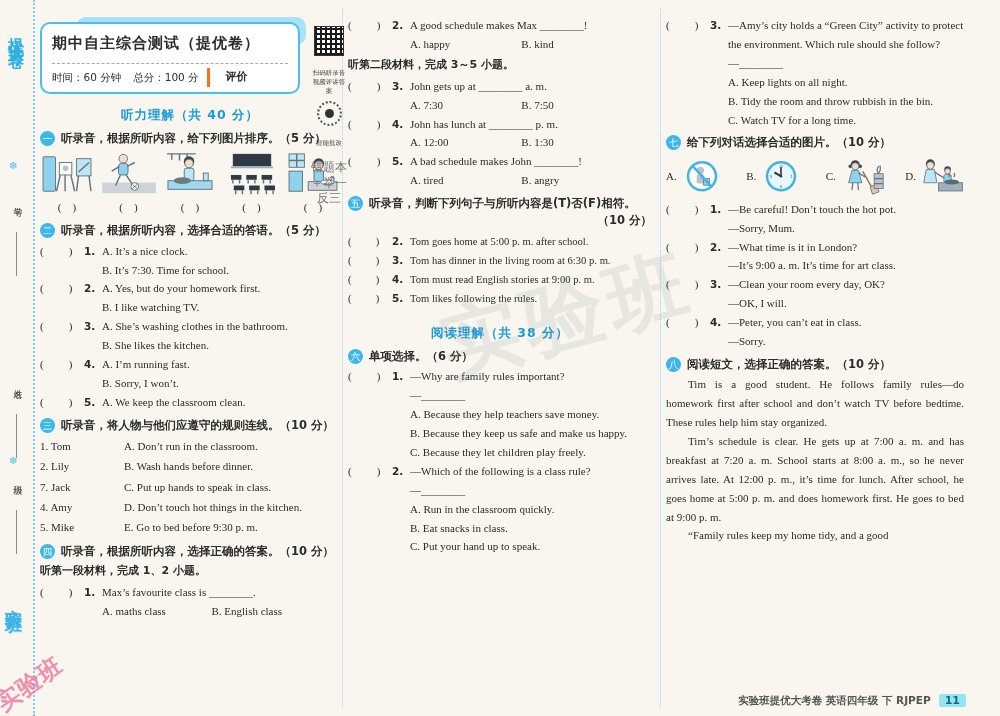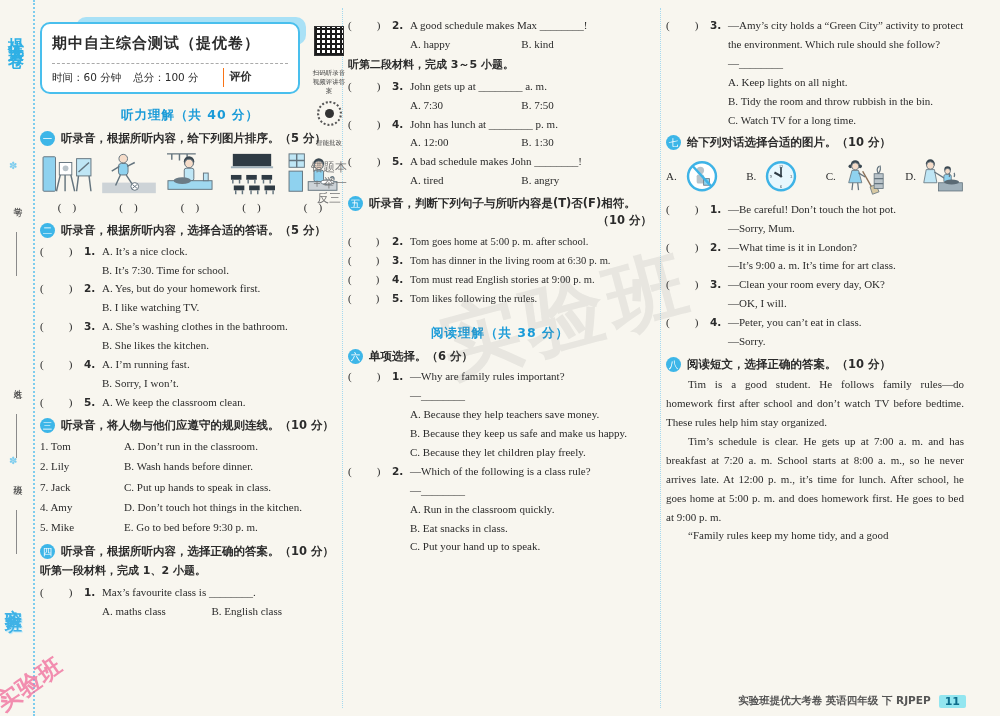--- a/index.html
+++ b/index.html
@@ -28,21 +28,21 @@
 
   
   .hbox{width:260px;border:2.5px solid #49bfed;border-radius:10px;background:#fff;padding:6px 10px 5px;
     position:relative;margin-bottom:10px}
   .hbox::before{content:"";position:absolute;top:-7px;left:34px;right:-8px;height:28px;background:#a9e1f6;
     border-radius:10px;z-index:-1}
   .htitle{text-align:left;font-family:"DejaVu Sans",sans-serif;font-weight:700;font-size:15px;letter-spacing:1px;padding:1px 0 4px}
   .hmeta{border-top:1px dashed #aaa;margin-top:2px;padding-top:4px;display:flex;align-items:center;
     font-size:10.5px;font-family:"DejaVu Sans",sans-serif}
   .hmeta .score{margin-left:12px}
-  .hmeta .eval{margin-left:24px;padding-left:6px;border-left:1px solid #f97316;font-weight:700;font-size:11px}
+  .hmeta .eval{margin-left:8px;padding-left:16px;border-left:3px solid #f97316;font-weight:700;font-size:11px}
 
   
   .qrcol{position:absolute;right:-8px;top:26px;width:38px;text-align:center;font-family:"DejaVu Sans",sans-serif;z-index:3}
   .qr{width:30px;height:30px;margin:0 auto;border:1px solid #333;background:
     repeating-linear-gradient(0deg,#1b1b1b 0 2px,transparent 2px 5px),
     repeating-linear-gradient(90deg,#1b1b1b 0 2px,#fff 2px 5px)}
   .qrcap{font-size:6.5px;color:#444;line-height:1.35;margin-top:13px}
   .stamp{width:25px;height:25px;border-radius:50%;margin:6px auto 0;border:2px dotted #555;position:relative}
   .stamp::after{content:"";position:absolute;left:50%;top:50%;width:9px;height:9px;margin:-4.5px;border-radius:50%;background:#333}
   .tip{font-size:12px;color:#777;margin-top:12px;line-height:1.3}
@@ -74,21 +74,21 @@
   
   .pics-row{display:flex;justify-content:space-between;margin:4px 0 2px}
   .pic-item{text-align:center}
   .pic-box{width:54px;height:46px}
   .pic-bracket{font-size:11px;margin-top:1px}
   .lpics-row{display:flex;align-items:center;justify-content:space-between;margin:4px 0 2px}
   .lpic-item{display:flex;align-items:center;gap:2px}
   .lpic-box{width:46px;height:42px}
 
   
-  .footer{position:absolute;right:34px;bottom:8px;display:flex;align-items:flex-end;gap:8px;
+  .footer{position:absolute;right:34px;bottom:8px;display:flex;align-items:flex-start;gap:8px;
     font-family:"DejaVu Sans",sans-serif;font-size:10.5px;font-weight:700;color:#555;z-index:5}
   .page-badge{background:#93e6f0;color:#0d6d8c;padding:0 6px;border-radius:2px;font-size:11px}
   .watermark{position:absolute;left:438px;top:262px;font-family:"DejaVu Sans",sans-serif;font-weight:900;
     font-size:80px;color:rgba(120,120,120,.13);transform:rotate(-15deg);letter-spacing:6px;z-index:4;pointer-events:none}
 </style>
 </head>
 <body>
 
 <div id="page">
 

